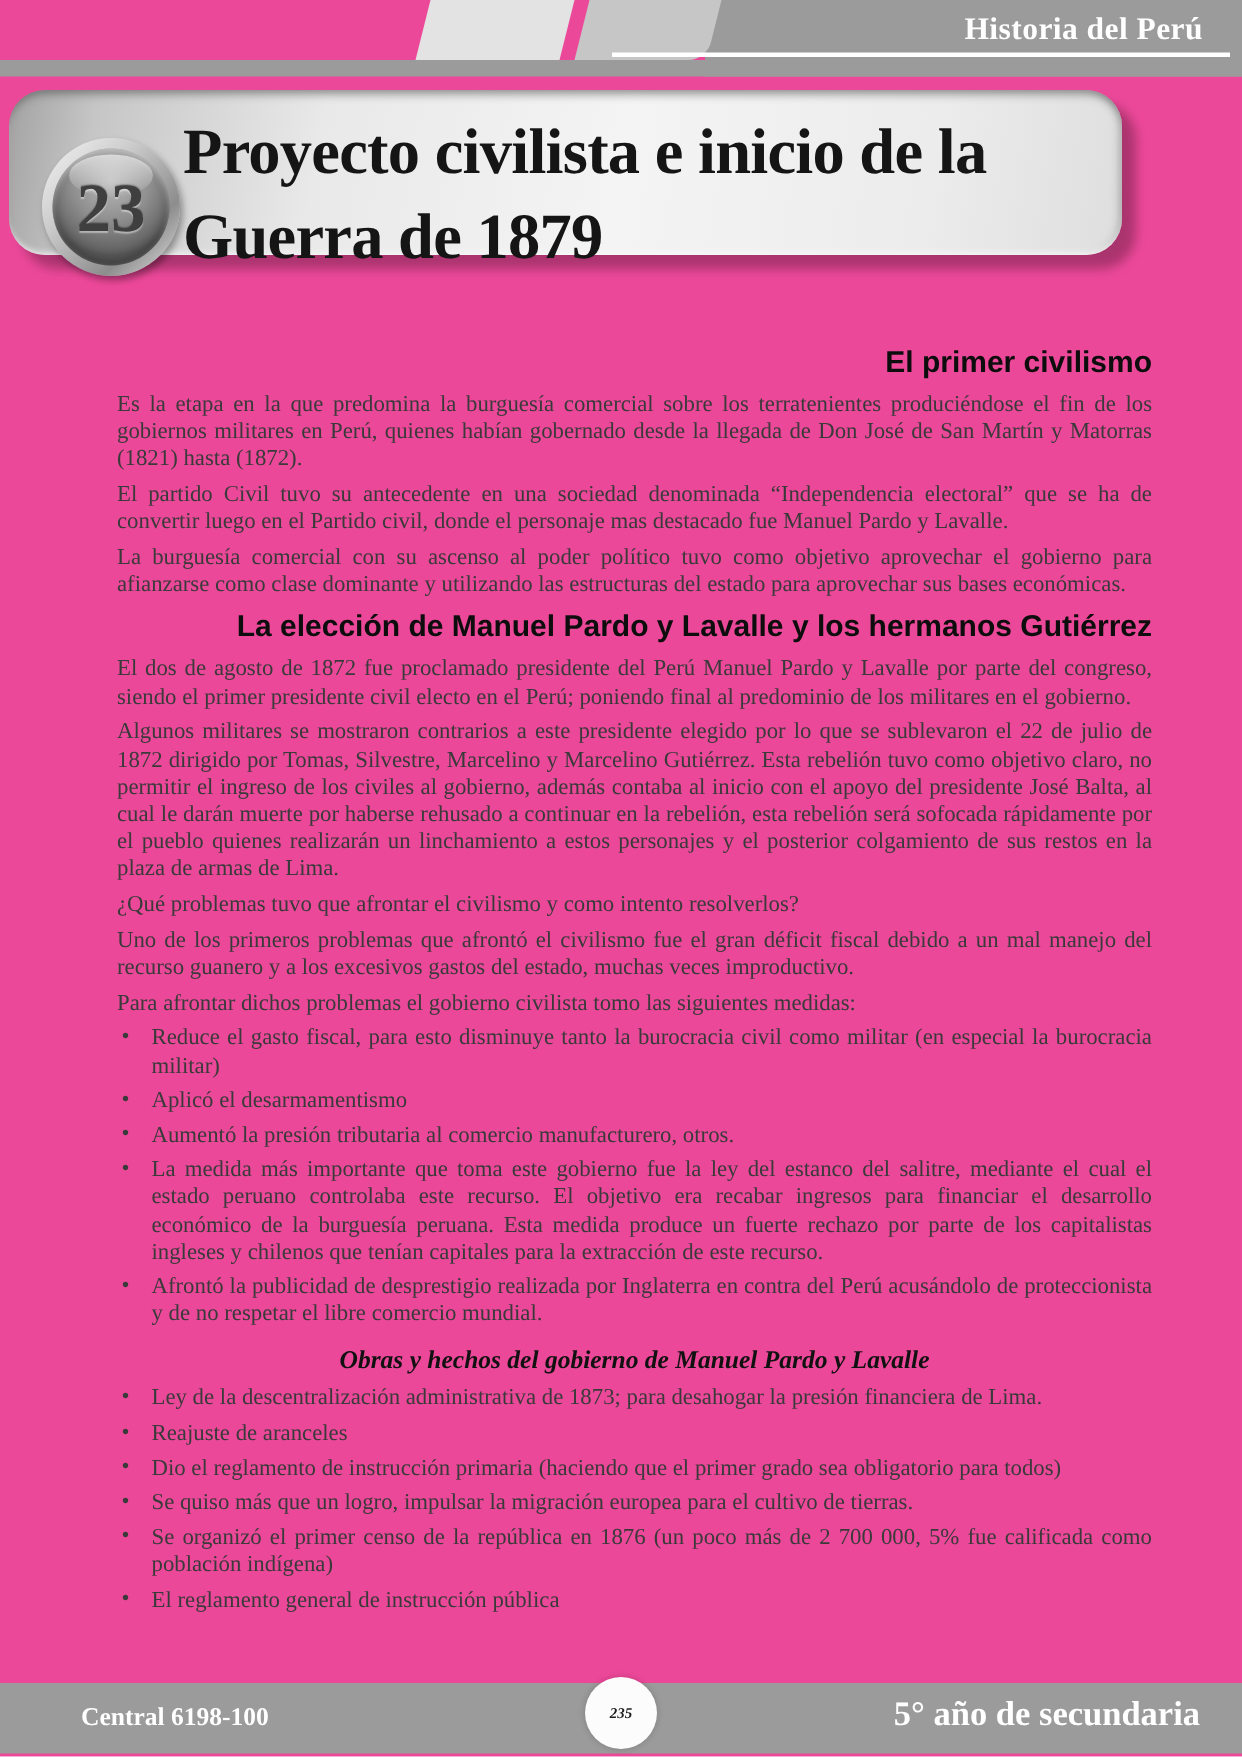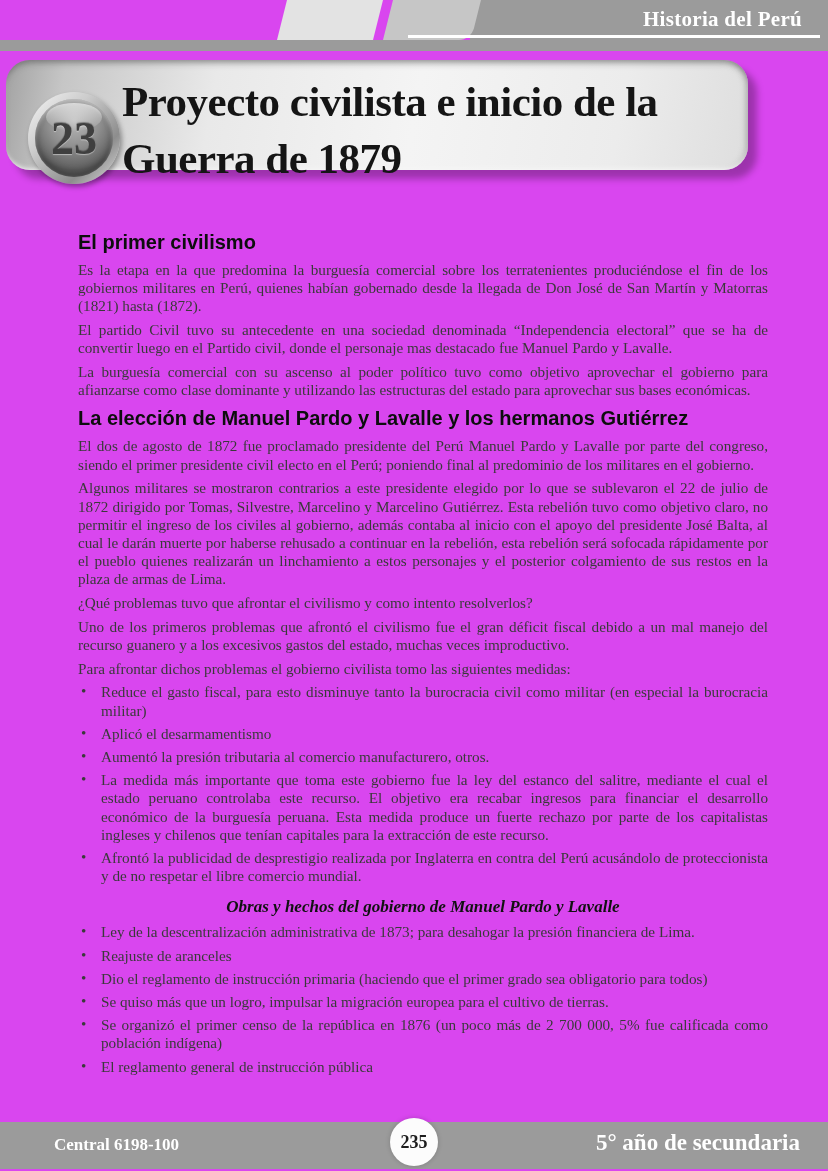--- a/index.html
+++ b/index.html
@@ -1,17 +1,17 @@
 <!DOCTYPE html>
 <html><head>
 <meta charset="utf-8">
 <style>
   html, body { margin:0; padding:0; background:#ffffff; }
   .page {
-    position:relative; width:828px; height:1171px; background:#d946ef;
+    position:relative; width:828px; height:1171px; background:#ec4899;
     overflow:hidden; font-family:"Liberation Serif", serif;
   }
 
   
   .header { position:absolute; top:0; left:0; width:828px; height:54px; }
   .header-block { position:absolute; top:0; left:470px; right:0; height:51px; background:#9b9b9b; }
   .header-strip { position:absolute; top:40px; left:0; right:0; height:11px; background:#9b9b9b; }
   .band { position:absolute; top:0; height:40px; transform:skewX(-14deg); }
   .band-light { left:282px; width:96px; background:#e3e3e3; }
   .band-mid { left:388px; width:88px; background:#c6c6c6; border-bottom-right-radius:12px; }
@@ -57,21 +57,21 @@
   }
 
   
   .content {
     position:absolute; left:78px; top:230px; width:690px;
     color:#3a3a3a; font-size:15.2px; line-height:18.2px; text-align:justify;
   }
   .sec-heading {
     font-family:"Liberation Sans", sans-serif;
     font-size:20px; line-height:24px; font-weight:bold; color:#0d0d0d;
-    margin:7px 0 7px; text-align:left;
+    margin:7px 0 7px; text-align:right;
   }
   .sec-heading:first-child { margin-top:0; }
   .sub-heading {
     font-size:17px; line-height:21px; font-weight:bold; font-style:italic; color:#111111;
     margin:11px 0 6px; text-align:center;
   }
   .para { margin:0 0 5.5px; }
   .bullets { list-style:none; margin:0 0 1px; padding:0; }
   .bullets li { position:relative; padding-left:23px; margin-bottom:5px; }
   .bullets li::before { content:"\2022"; position:absolute; left:3px; top:-1px; color:#3a3a3a; }
@@ -79,21 +79,21 @@
   
   .footer { position:absolute; left:0; top:1122px; width:828px; height:47px; background:#9b9b9b; }
   .footer-left { position:absolute; left:54px; top:13px; color:#ffffff; font-weight:bold; font-size:17px; }
   .footer-right { position:absolute; right:28px; top:8px; color:#ffffff; font-weight:bold; font-size:23px; }
   .page-badge {
     position:absolute; left:50%; top:-4px; transform:translateX(-50%);
     width:48px; height:48px; border-radius:50%; background:#fcfcfc;
     box-shadow:0 0 5px rgba(0,0,0,0.18);
     display:flex; align-items:center; justify-content:center;
   }
-  .page-badge span { font-weight:bold; font-size:18px; color:#1d1d1d; }
+  .page-badge span { font-weight:bold; font-size:10px; color:#1d1d1d;font-style:italic; }
 </style>
 </head>
 <body>
 
 <div class="page">
 
   <div class="header">
     <div class="header-block"></div>
     <div class="band band-light"></div>
     <div class="band band-mid"></div>

